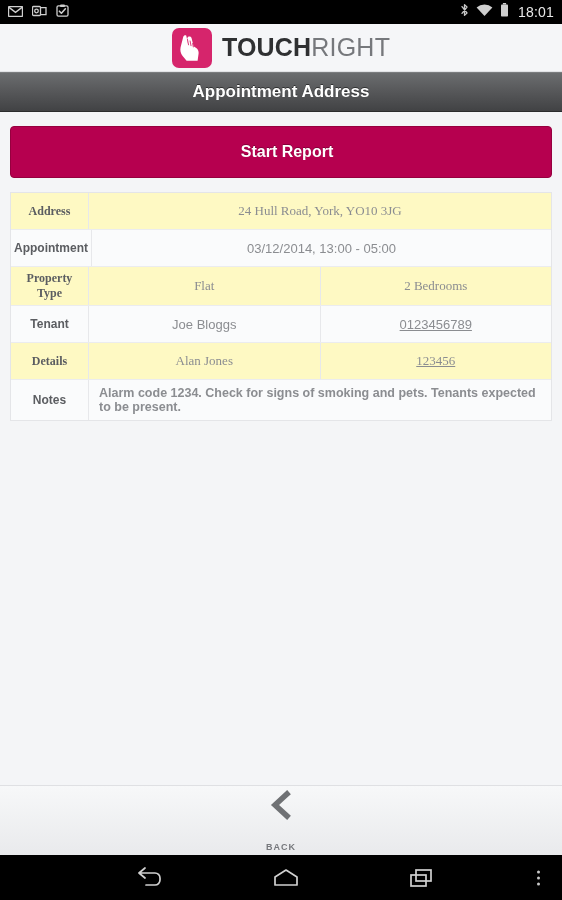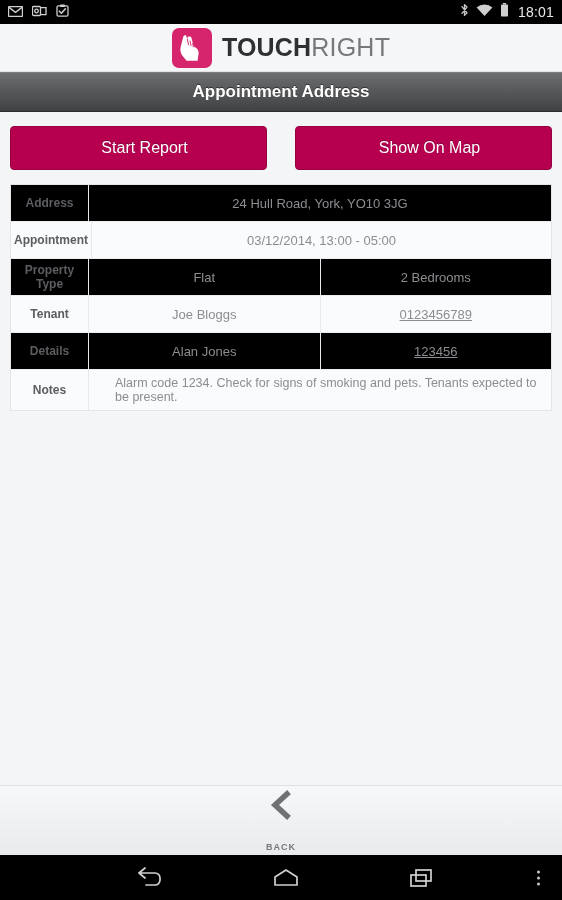--- a/index.html
+++ b/index.html
@@ -45,48 +45,48 @@
     border-bottom: 1px solid #2b2c2d;
     display: flex; align-items: center; justify-content: center;
     color: #ffffff; font-size: 17px; font-weight: bold;
     text-shadow: 0 -1px 0 rgba(0,0,0,.5);
   }
 
   
   .content { flex: 1 1 auto; background: #f4f5f7; overflow: hidden; }
   .actions { display: flex; gap: 28px; padding: 14px 10px 12px 10px; }
   .btn {
-    flex: 1 1 0; height: 44px; border-radius: 4px;
+    flex: 1 1 0; height: 52px; border-radius: 4px;
     background: #b6004f; border: 1px solid #96003f;
-    color: #ffffff; font-size: 16px; font-weight: normal;
+    color: #ffffff; font-size: 16px; font-weight: bold;
     display: flex; align-items: center; justify-content: center;
     text-shadow: 0 -1px 0 rgba(0,0,0,.28); cursor: pointer; padding-left: 12px;
   }
 
   
   .details {
     margin: 2px 10px 0 10px;
     border: 1px solid #e4e5e8;
     background: #fafbfc;
   }
   .row { display: flex; border-bottom: 1px solid #ebecef; min-height: 37px; }
-  .row:last-child { border-bottom: none; gap: 16px; }
-  .row.alt { background: #000000; }
+  .row:last-child { border-bottom: none; }
+  .row.alt { background: #fef9c3; font-family: Liberation Serif, serif; }
   .cell-label {
     flex: 0 0 78px; border-right: 1px solid #e7e8eb;
     display: flex; align-items: center; justify-content: center;
     font-size: 12px; font-weight: bold; color: #5b5d61; text-align: center;
     padding: 4px 3px;
   }
   .cell-value {
     flex: 1 1 0; display: flex; align-items: center; justify-content: center;
     font-size: 13px; color: #8b8d91; padding: 6px 8px; text-align: center;
   }
   .cell-value.split { border-left: 1px solid #e7e8eb; }
-  .cell-value.notes { justify-content: flex-start; text-align: left; padding-left: 10px; font-size: 12.5px; }
+  .cell-value.notes { justify-content: flex-start; text-align: left; padding-left: 10px; font-size: 12.5px; font-weight: bold; }
   .link { color: #8b8d91; text-decoration: underline; cursor: pointer; }
 
   
   .footer {
     flex: 0 0 70px;
     background: linear-gradient(to bottom, #f7f8f9 0%, #e9eaec 100%);
     border-top: 1px solid #dfe0e3;
     display: flex; flex-direction: column;
     align-items: center; justify-content: center; gap: 18px;
     cursor: pointer;
@@ -172,21 +172,20 @@
   </div>
 
   <div class="titlebar">
     <span>Appointment Address</span>
   </div>
 
   <div class="content">
 
     <div class="actions">
       <div class="btn">Start Report</div>
-      <div class="btn">Show On Map</div>
     </div>
 
     <div class="details">
 
       <div class="row alt">
         <div class="cell-label">Address</div>
         <div class="cell-value">24 Hull Road, York, YO10 3JG</div>
       </div>
 
       <div class="row">

